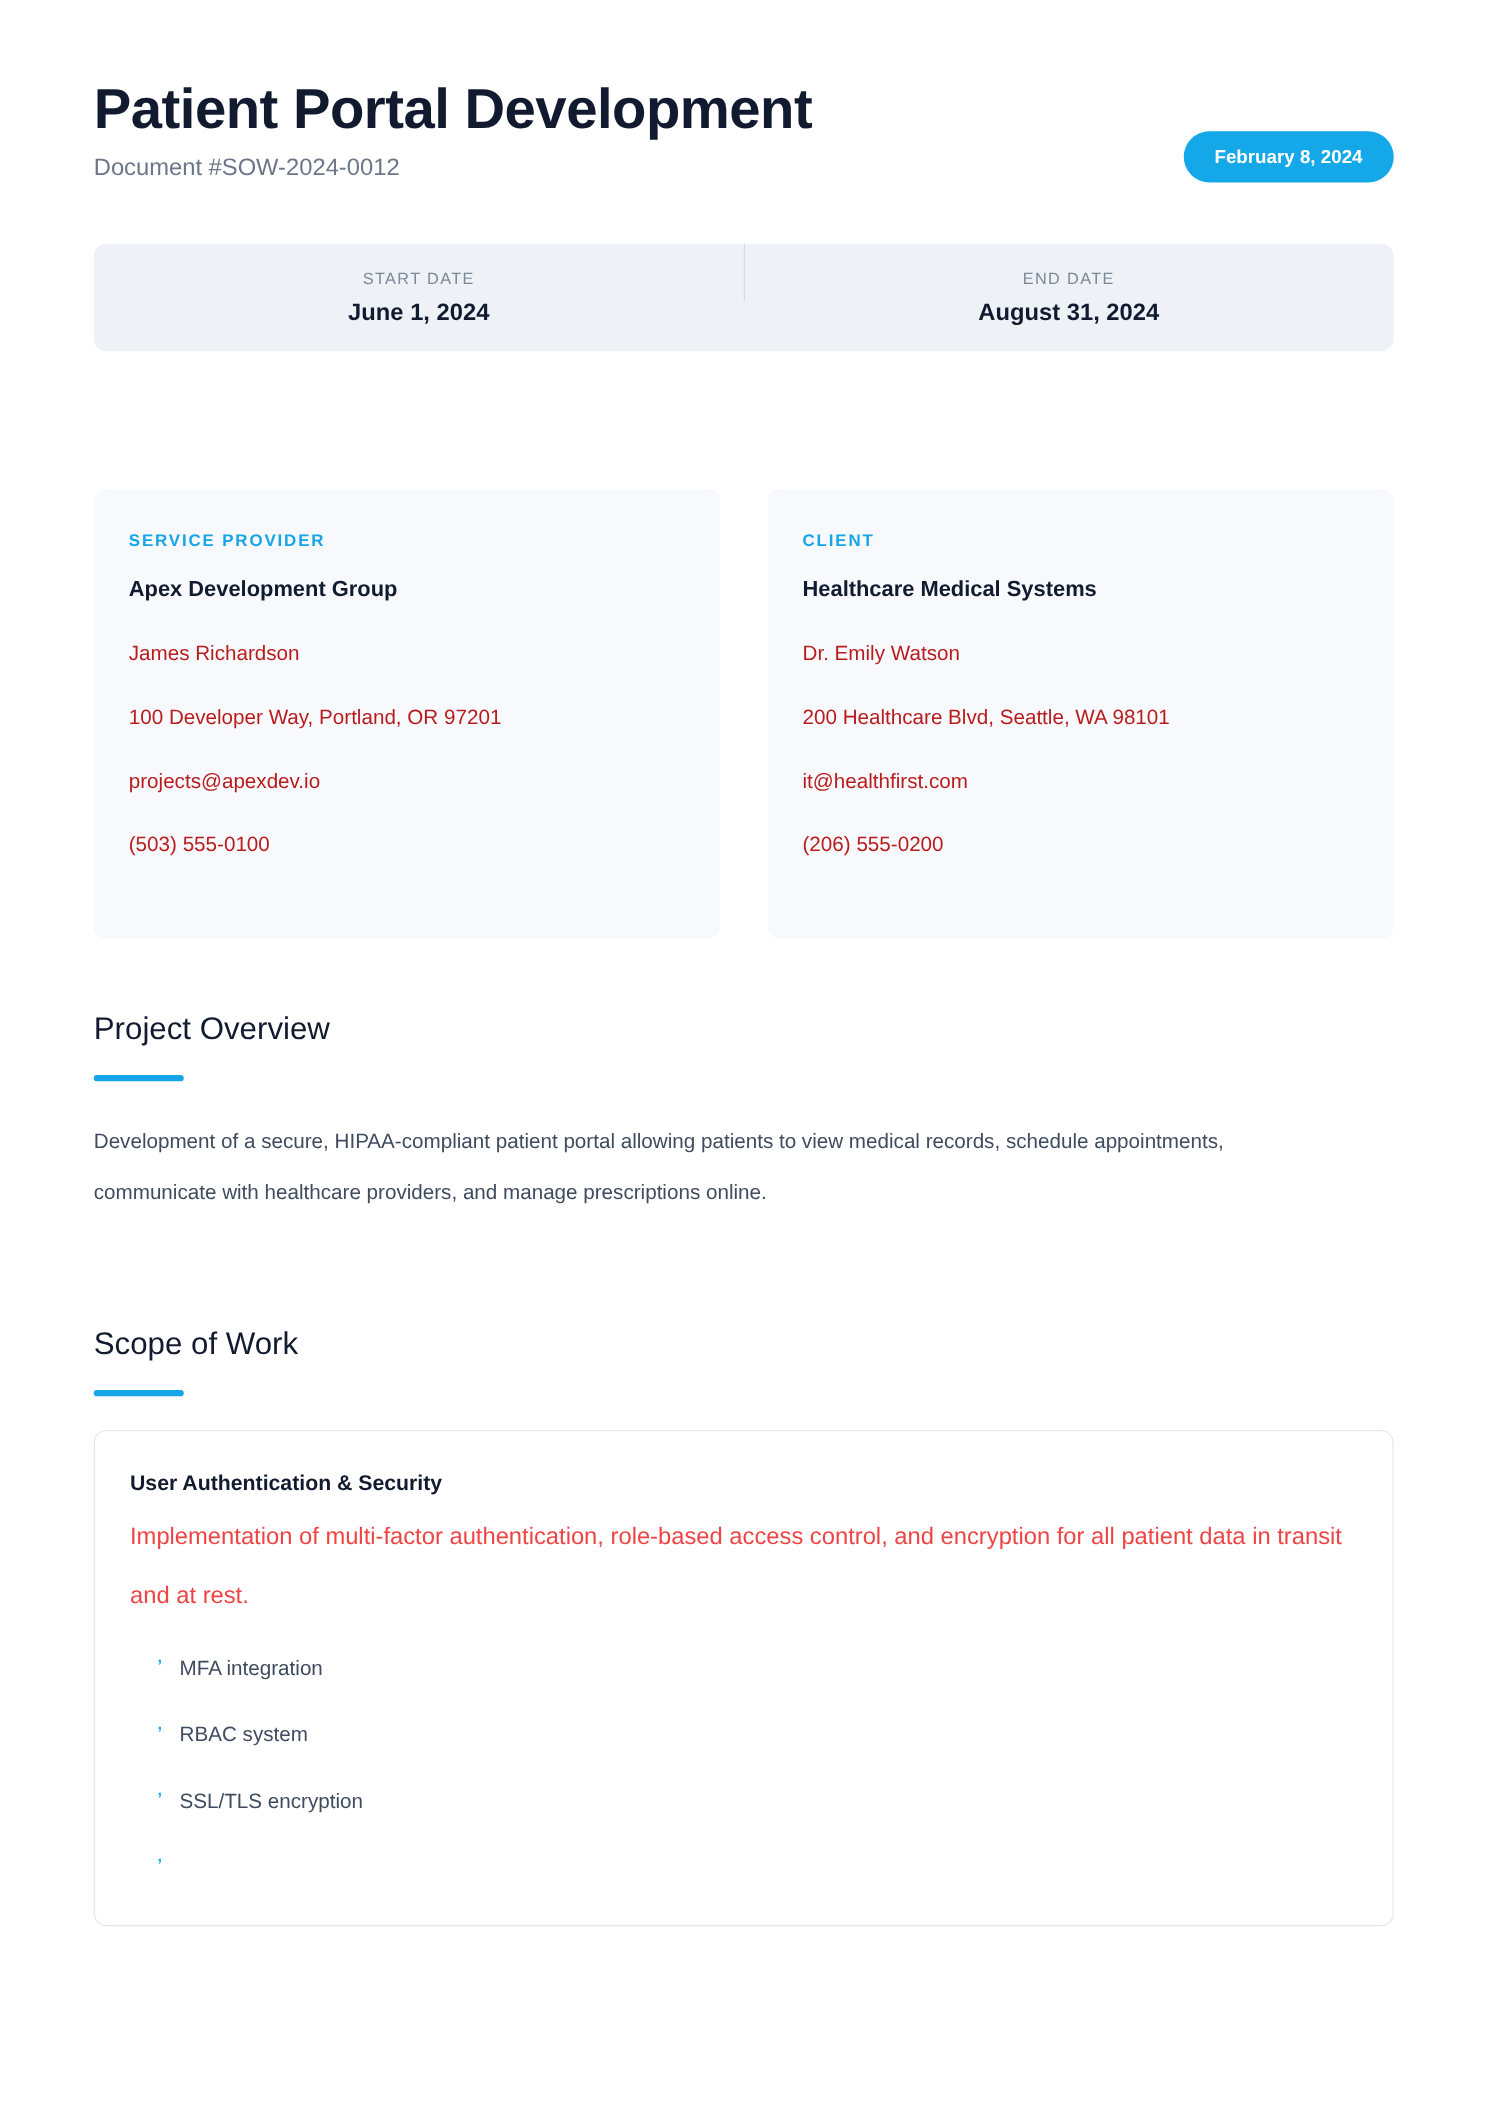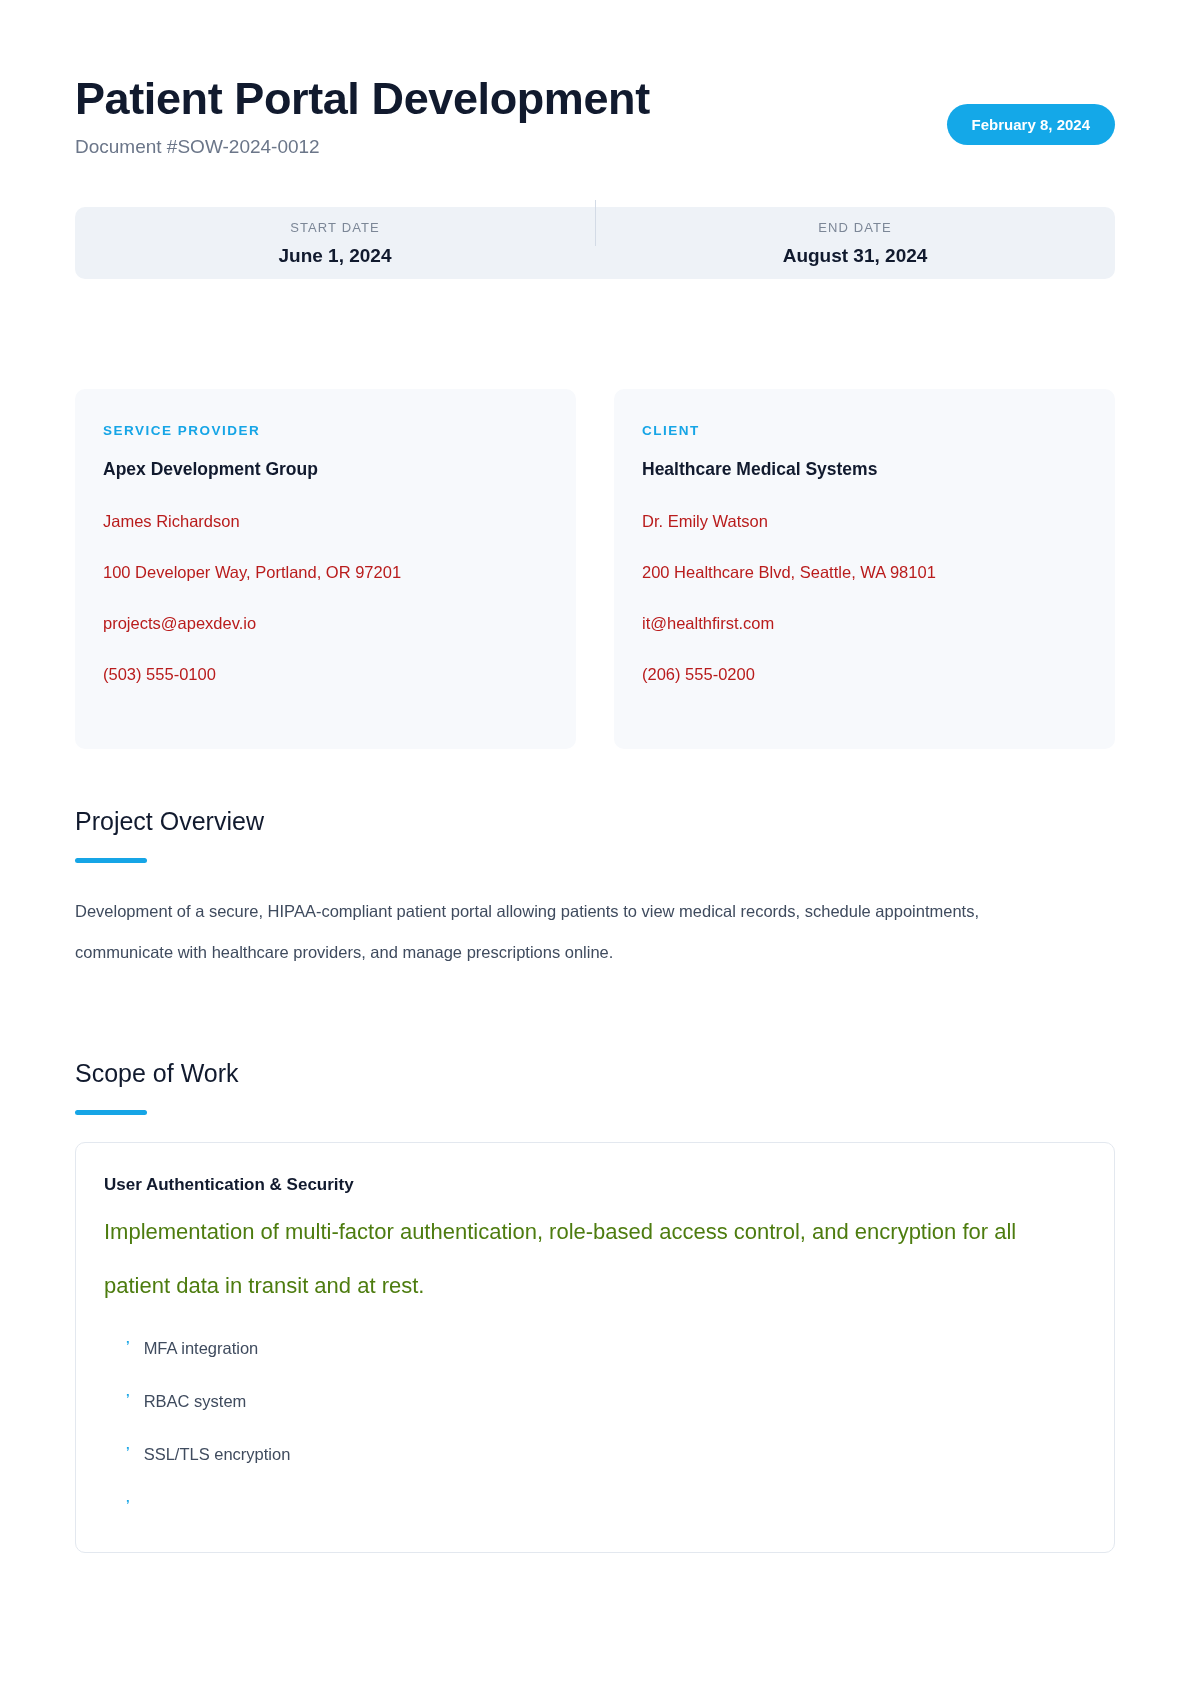--- a/index.html
+++ b/index.html
@@ -16,24 +16,23 @@
     position: relative;
     width: 1190px;
     height: 1683px;
     background: #ffffff;
     padding: 0 75px;
   }
 
   
   .header {
     display: flex;
-    align-items: center;
+    align-items: flex-end;
     justify-content: space-between;
     padding-top: 62px;
-    margin-top: 12px;
   }
 
   .header-left { flex: 1 1 auto; }
 
   .doc-title {
     font-size: 45px;
     line-height: 1.12;
     font-weight: bold;
     color: #111a2e;
     letter-spacing: -0.4px;
@@ -57,21 +56,21 @@
     padding: 13px 25px;
     white-space: nowrap;
     line-height: 1;
   }
 
   
   .metrics {
     margin-top: 49px;
     background: #eef2f7;
     border-radius: 10px;
-    height: 72px;
+    height: 86px;
     display: flex;
     align-items: center;
   }
 
   .metric {
     flex: 1 1 0;
     text-align: center;
     position: relative;
     padding: 0 10px;
   }
@@ -172,22 +171,22 @@
   }
 
   .scope-item-title {
     font-size: 17px;
     font-weight: bold;
     color: #111a2e;
   }
 
   .scope-item-desc {
     margin-top: 10px;
-    font-size: 22px;
-    color: #4d7c0f;
+    font-size: 19px;
+    color: #ef4444;
     line-height: 2.45;
   }
 
   .deliverables {
     margin-top: 26px;
     list-style: none;
   }
 
   .deliverable {
     display: flex;

